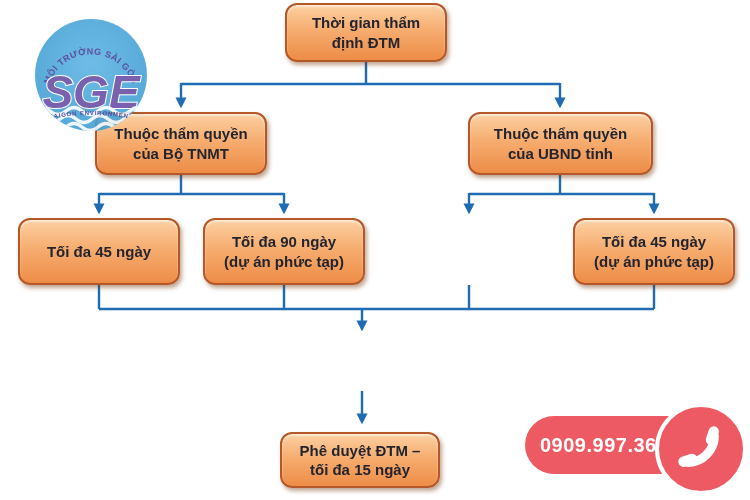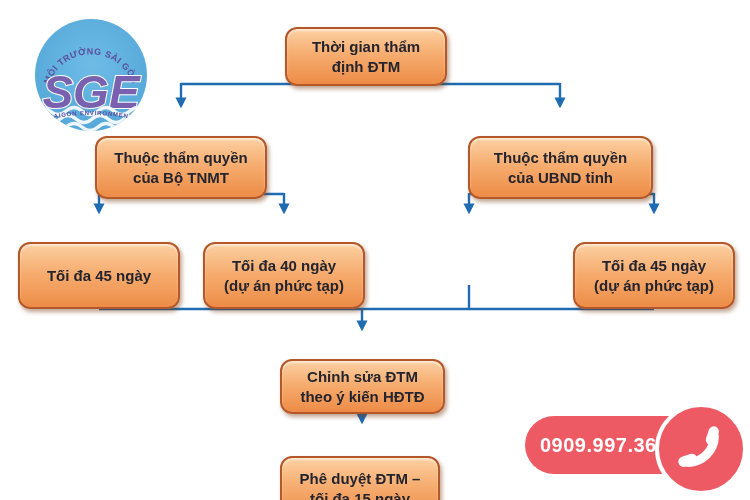--- a/index.html
+++ b/index.html
@@ -13,21 +13,20 @@
     display:flex;align-items:center;justify-content:center;
     text-align:center;
     box-sizing:border-box;
     border:2px solid var(--box-border,#b4582a);
     border-radius:12px;
     background:linear-gradient(180deg,var(--box-top,#fcd0a2) 0%,#f6ad70 45%,var(--box-bottom,#ed8c47) 100%);
     box-shadow:2px 3px 4px rgba(115,55,15,.45), inset 0 2px 2px rgba(255,255,255,.55);
     color:var(--text,#24242e);
     font-weight:700;font-size:15px;line-height:1.3;
     z-index:2;
-    margin-top:24px;
   }
   .node-label{white-space:pre-line;}
   
   .connectors{position:absolute;left:0;top:0;z-index:1;}
   .connectors path{stroke:var(--arrow,#1f6cb2);stroke-width:2.4;fill:none;}
   #arrowhead path{fill:var(--arrow,#1f6cb2);stroke:none;}
   
   .logo{position:absolute;left:32px;top:16px;width:118px;height:118px;z-index:5;opacity:.9;}
   
   .phone-badge{position:absolute;left:525px;top:403px;width:225px;height:92px;z-index:5;cursor:pointer;}
@@ -92,36 +91,32 @@
   <div class="node" style="left:468px;top:112px;width:185px;height:63px">
     <span class="node-label">Thuộc thẩm quyền
 của UBND tỉnh</span>
   </div>
 
   <div class="node" style="left:18px;top:218px;width:162px;height:67px">
     <span class="node-label">Tối đa 45 ngày</span>
   </div>
 
   <div class="node" style="left:203px;top:218px;width:162px;height:67px">
-    <span class="node-label">Tối đa 40 ngày
+    <span class="node-label">Tối đa 90 ngày
 (dự án phức tạp)</span>
   </div>
 
 
   <div class="node" style="left:573px;top:218px;width:162px;height:67px">
     <span class="node-label">Tối đa 45 ngày
 (dự án phức tạp)</span>
   </div>
 
-  <div class="node" style="left:280px;top:335px;width:165px;height:55px">
-    <span class="node-label">Chỉnh sửa ĐTM
-theo ý kiến HĐTĐ</span>
-  </div>
 
-  <div class="node" style="left:280px;top:432px;width:160px;height:65px">
+  <div class="node" style="left:280px;top:432px;width:160px;height:56px">
     <span class="node-label">Phê duyệt ĐTM –
 tối đa 15 ngày</span>
   </div>
 
   <div class="logo">
     <svg width="118" height="118" viewBox="0 0 118 118">
       <defs>
         <radialGradient id="logoBlue" cx="50%" cy="40%" r="65%">
           <stop offset="0%" stop-color="#5fb5e4"></stop>
           <stop offset="100%" stop-color="#419dd3"></stop>

